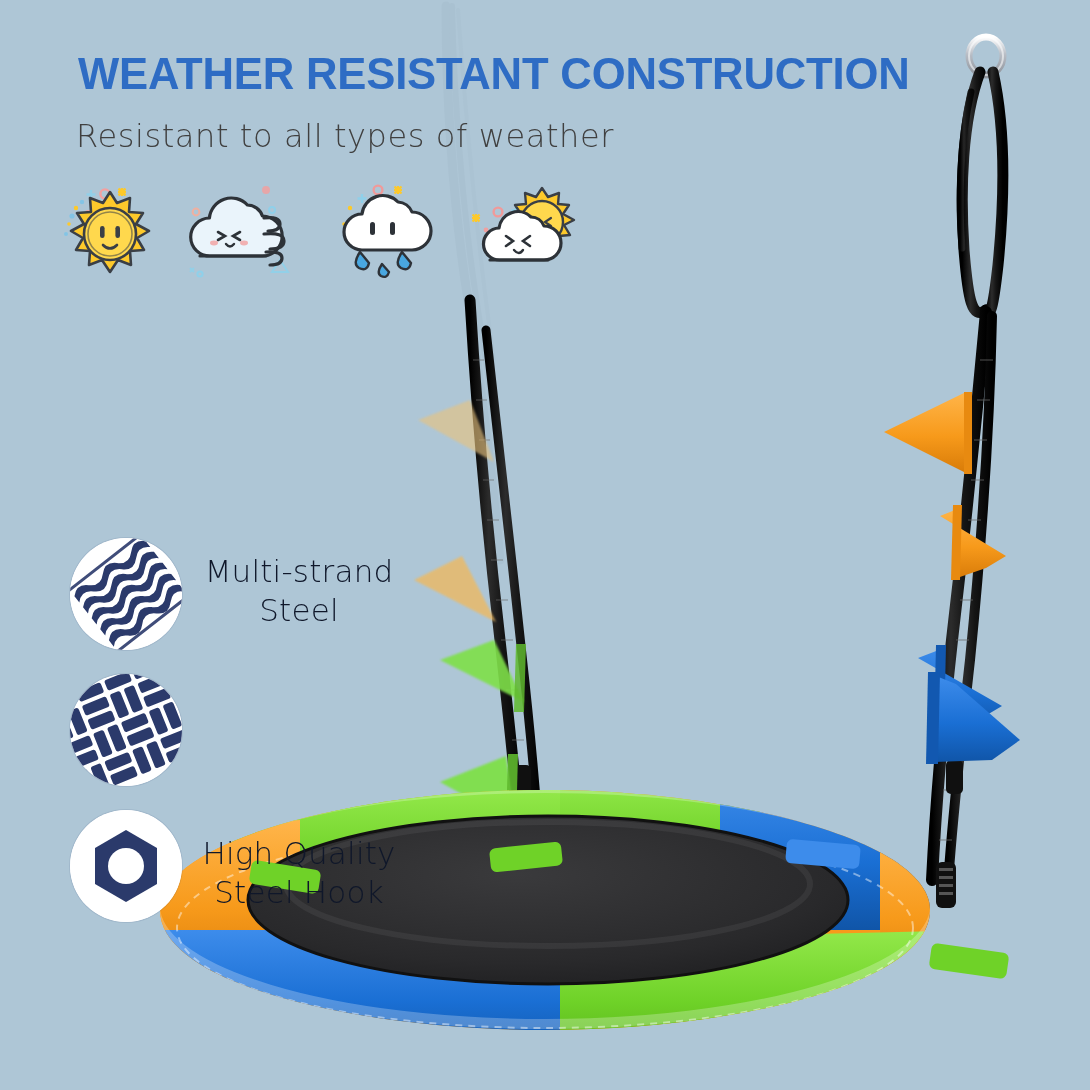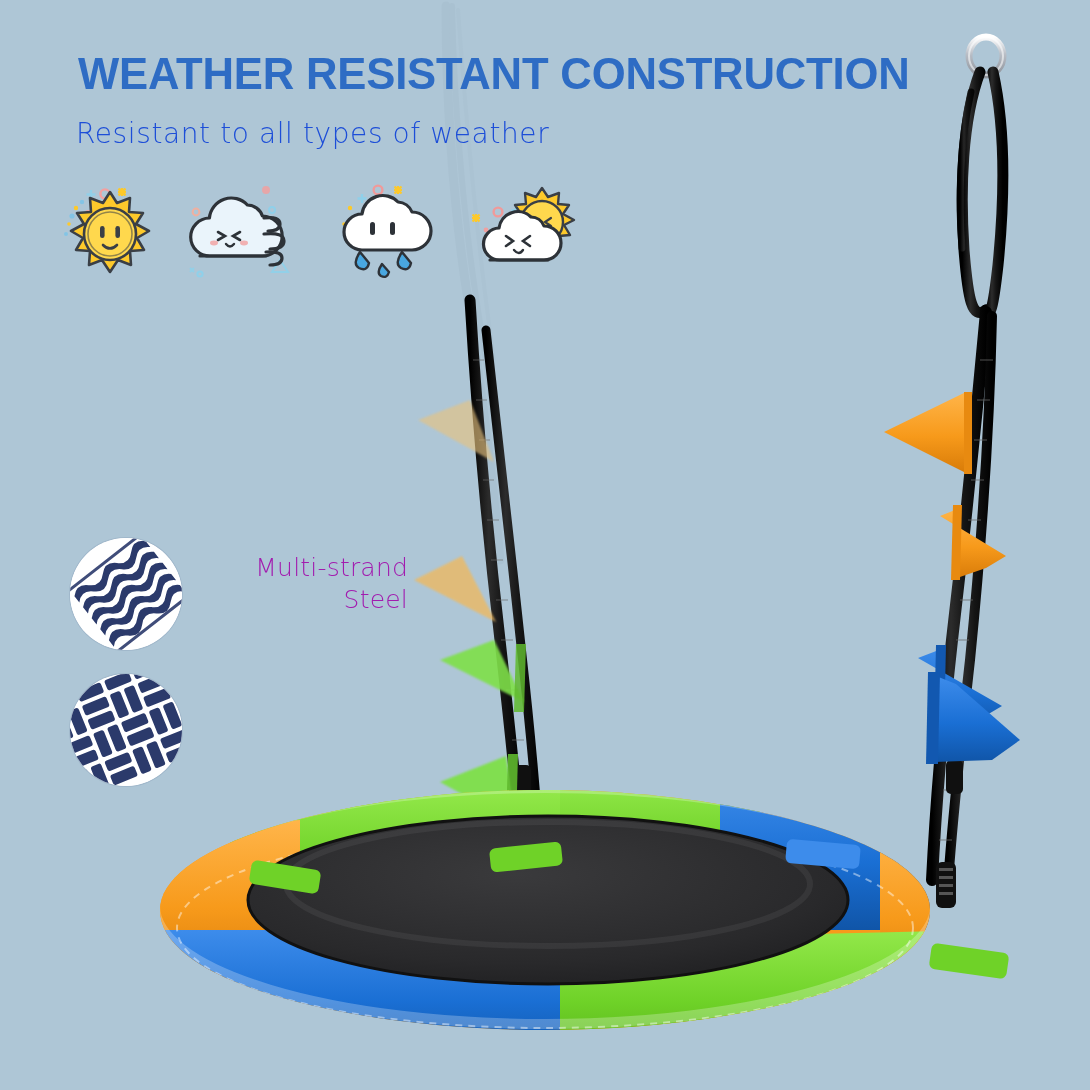--- a/index.html
+++ b/index.html
@@ -22,23 +22,23 @@
     color:#2e6cc4;
     transform:scaleX(0.97);
     transform-origin:left center;
     white-space:nowrap;
     z-index:30;
   }
   .subtitle{
     position:absolute;left:76px;top:117px;
     font-family:"DejaVu Sans", sans-serif;
     font-weight:300;
-    font-size:28px;
+    font-size:32px;
     letter-spacing:0.6px;
-    color:#1d4ed8;
+    color:#404040;
     white-space:nowrap;
     z-index:30;
   }
 
   
   .weather-row{position:absolute;left:52px;top:172px;width:520px;height:120px;z-index:30;}
   .wx{position:absolute;top:0;width:120px;height:115px;}
   .wx svg{display:block;width:120px;height:115px;}
 
   
@@ -47,24 +47,24 @@
   .badge{
     position:absolute;left:0;top:0;width:112px;height:112px;border-radius:50%;
     background:#ffffff;overflow:hidden;
     box-shadow:0 0 0 1px rgba(40,60,110,0.10);
   }
   .badge svg{display:block;width:112px;height:112px;}
   .feature-label{
     position:absolute;left:120px;top:14px;width:218px;
     font-family:"DejaVu Sans", sans-serif;
     font-weight:300;
-    font-size:25px;
+    font-size:31px;
     line-height:1.26;
-    color:#a21caf;
-    text-align:right;
+    color:#0f172a;
+    text-align:center;
     letter-spacing:0.2px;
   }
   .feature-label.mid{top:24px;}
 
   
   .product{position:absolute;left:0;top:0;width:1090px;height:1090px;z-index:10;}
   .product svg{display:block;width:1090px;height:1090px;}
   .ghost{position:absolute;left:0;top:0;width:1090px;height:1090px;z-index:5;opacity:.30;}
   .ghost svg{display:block;width:1090px;height:1090px;}
 </style>
@@ -433,16 +433,29 @@
               <rect x="54" y="77" width="11" height="26" rx="2.5"></rect>
               <rect x="69" y="77" width="11" height="26" rx="2.5"></rect>
               <rect x="84" y="77" width="26" height="11" rx="2.5"></rect>
               <rect x="84" y="92" width="26" height="11" rx="2.5"></rect>
             </g>
           </g>
         </svg>
       </div>
     </div>
 
+    <div class="feature">
+      <div class="badge">
+        <svg viewBox="0 0 112 112" xmlns="http://www.w3.org/2000/svg">
+          <circle cx="56" cy="56" r="56" fill="#ffffff"></circle>
+          <path d="M56 20 L87 38 L87 74 L56 92 L25 74 L25 38 Z" fill="#2b3a6b"></path>
+          <circle cx="56" cy="56" r="18" fill="#ffffff"></circle>
+        </svg>
+      </div>
+      <div class="feature-label mid">
+        <span>High Quality</span><br>
+        <span>Steel Hook</span>
+      </div>
+    </div>
 
   </div>
 
 </div>
 
 </body></html>

